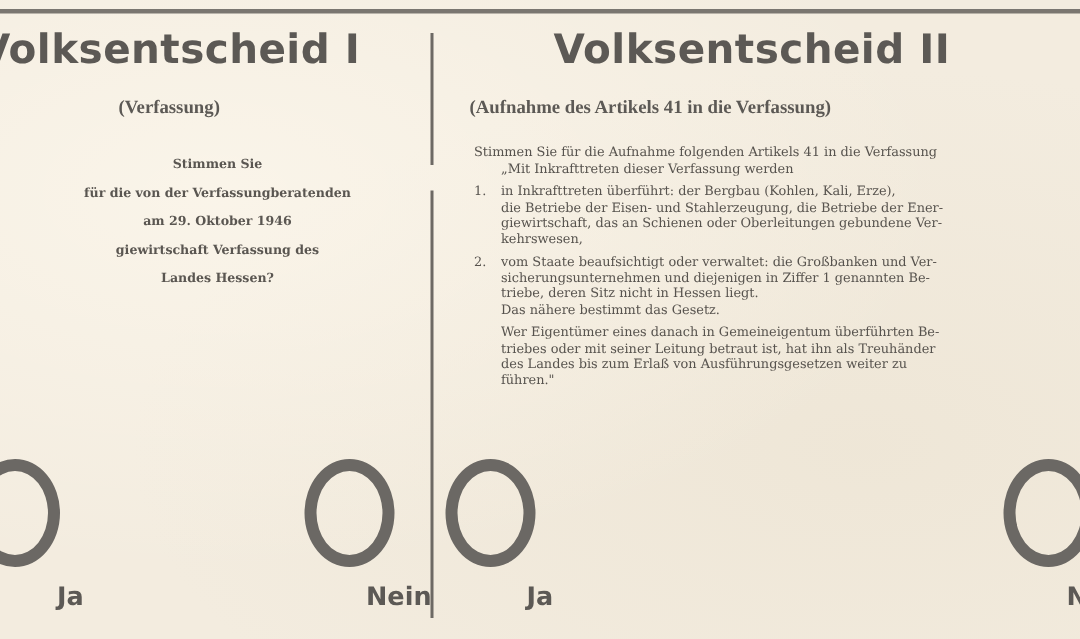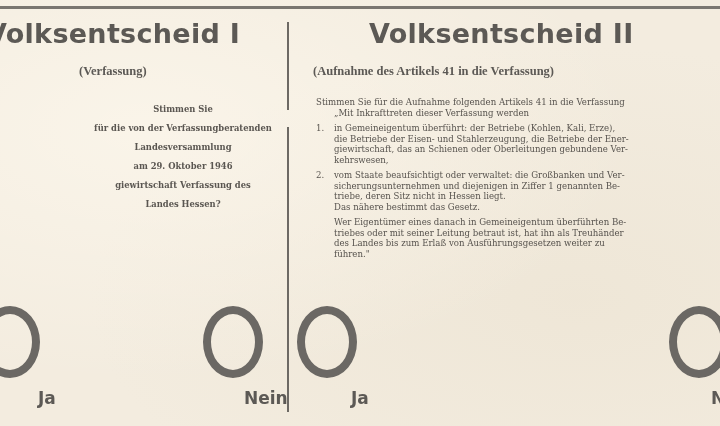--- a/index.html
+++ b/index.html
@@ -17,21 +17,21 @@
   .divider.d2 { top: 127px; height: 285px; }
 
   .title { position: absolute; font-family: "DejaVu Sans", sans-serif; font-weight: bold; color: #5c5955; white-space: nowrap; letter-spacing: 0.3px; }
   .t1 { left: -14px; top: 18px; font-size: 27px; }
   .t2 { left: 369px; top: 18px; font-size: 27px; }
   .sub { position: absolute; font-family: Liberation Serif, serif; font-weight: bold; color: #5c5955; font-size: 12.5px; white-space: nowrap; }
   .s1 { left: 79px; top: 64px; }
   .s2 { left: 313px; top: 64px; }
 
   .q1 { position: absolute; left: 0; width: 290px; top: 100px; text-align: center;
-        font-family: "DejaVu Serif", serif; font-weight: bold; font-size: 8.4px; color: #5a5651; padding-left: 38px; }
+        font-family: "DejaVu Serif", serif; font-weight: bold; font-size: 8.4px; color: #5a5651; }
   .q1 div { height: 19px; line-height: 19px; }
 
   .q2 { position: absolute; left: 316px; top: 97px; width: 420px;
         font-family: "DejaVu Serif", serif; font-size: 8.6px; color: #57534e; line-height: 10.5px; white-space: nowrap; }
   .q2 .line { height: 10.5px; }
   .q2 .ind { padding-left: 18px; }
   .q2 .num { display: inline-block; width: 18px; margin-left: 0; }
   .q2 .gap { height: 5px; }
 
   .circle { position: absolute; width: 44px; height: 56px; border: 8px solid #6b6864; border-radius: 50%; box-sizing: content-box; }
@@ -42,39 +42,38 @@
 
 <div class="top-rule"></div>
 <div class="divider d1"></div>
 <div class="divider d2"></div>
 
 <div class="title t1">Volksentscheid I</div>
 <div class="sub s1">(Verfassung)</div>
 <div class="q1">
   <div>Stimmen Sie</div>
   <div>für die von der Verfassungberatenden</div>
-  <div>Landesversammlung</div>
   <div>am 29. Oktober 1946</div>
   <div>giewirtschaft Verfassung des</div>
   <div>Landes Hessen?</div>
 </div>
 
 <div class="circle" style="left:-20px; top:306px;"></div>
 <div class="vote-label" style="left:5px; top:388px;">Ja</div>
 <div class="circle" style="left:203px; top:306px;"></div>
 <div class="vote-label" style="left:211px; top:388px;">Nein</div>
 
 <div class="title t2">Volksentscheid II</div>
 <div class="sub s2">(Aufnahme des Artikels 41 in die Verfassung)</div>
 
 <div class="q2">
   <div class="line">Stimmen Sie für die Aufnahme  folgenden Artikels 41  in die Verfassung</div>
   <div class="line ind">„Mit Inkrafttreten dieser Verfassung werden</div>
   <div class="gap"></div>
-  <div class="line"><span class="num">1.</span><span>in Gemeineigentum überführt: der Betriebe (Kohlen, Kali, Erze),</span></div>
+  <div class="line"><span class="num">1.</span><span>in Inkrafttreten überführt: der Bergbau (Kohlen, Kali, Erze),</span></div>
   <div class="line ind">die Betriebe der Eisen- und Stahlerzeugung, die Betriebe der Ener-</div>
   <div class="line ind">giewirtschaft, das an Schienen oder Oberleitungen gebundene Ver-</div>
   <div class="line ind">kehrswesen,</div>
   <div class="gap"></div>
   <div class="line"><span class="num">2.</span><span>vom Staate beaufsichtigt oder verwaltet: die Großbanken und Ver-</span></div>
   <div class="line ind">sicherungsunternehmen und diejenigen in Ziffer 1 genannten Be-</div>
   <div class="line ind">triebe, deren Sitz nicht in Hessen liegt.</div>
   <div class="line ind">Das nähere bestimmt das Gesetz.</div>
   <div class="gap"></div>
   <div class="line ind">Wer Eigentümer eines danach in Gemeineigentum überführten Be-</div>

